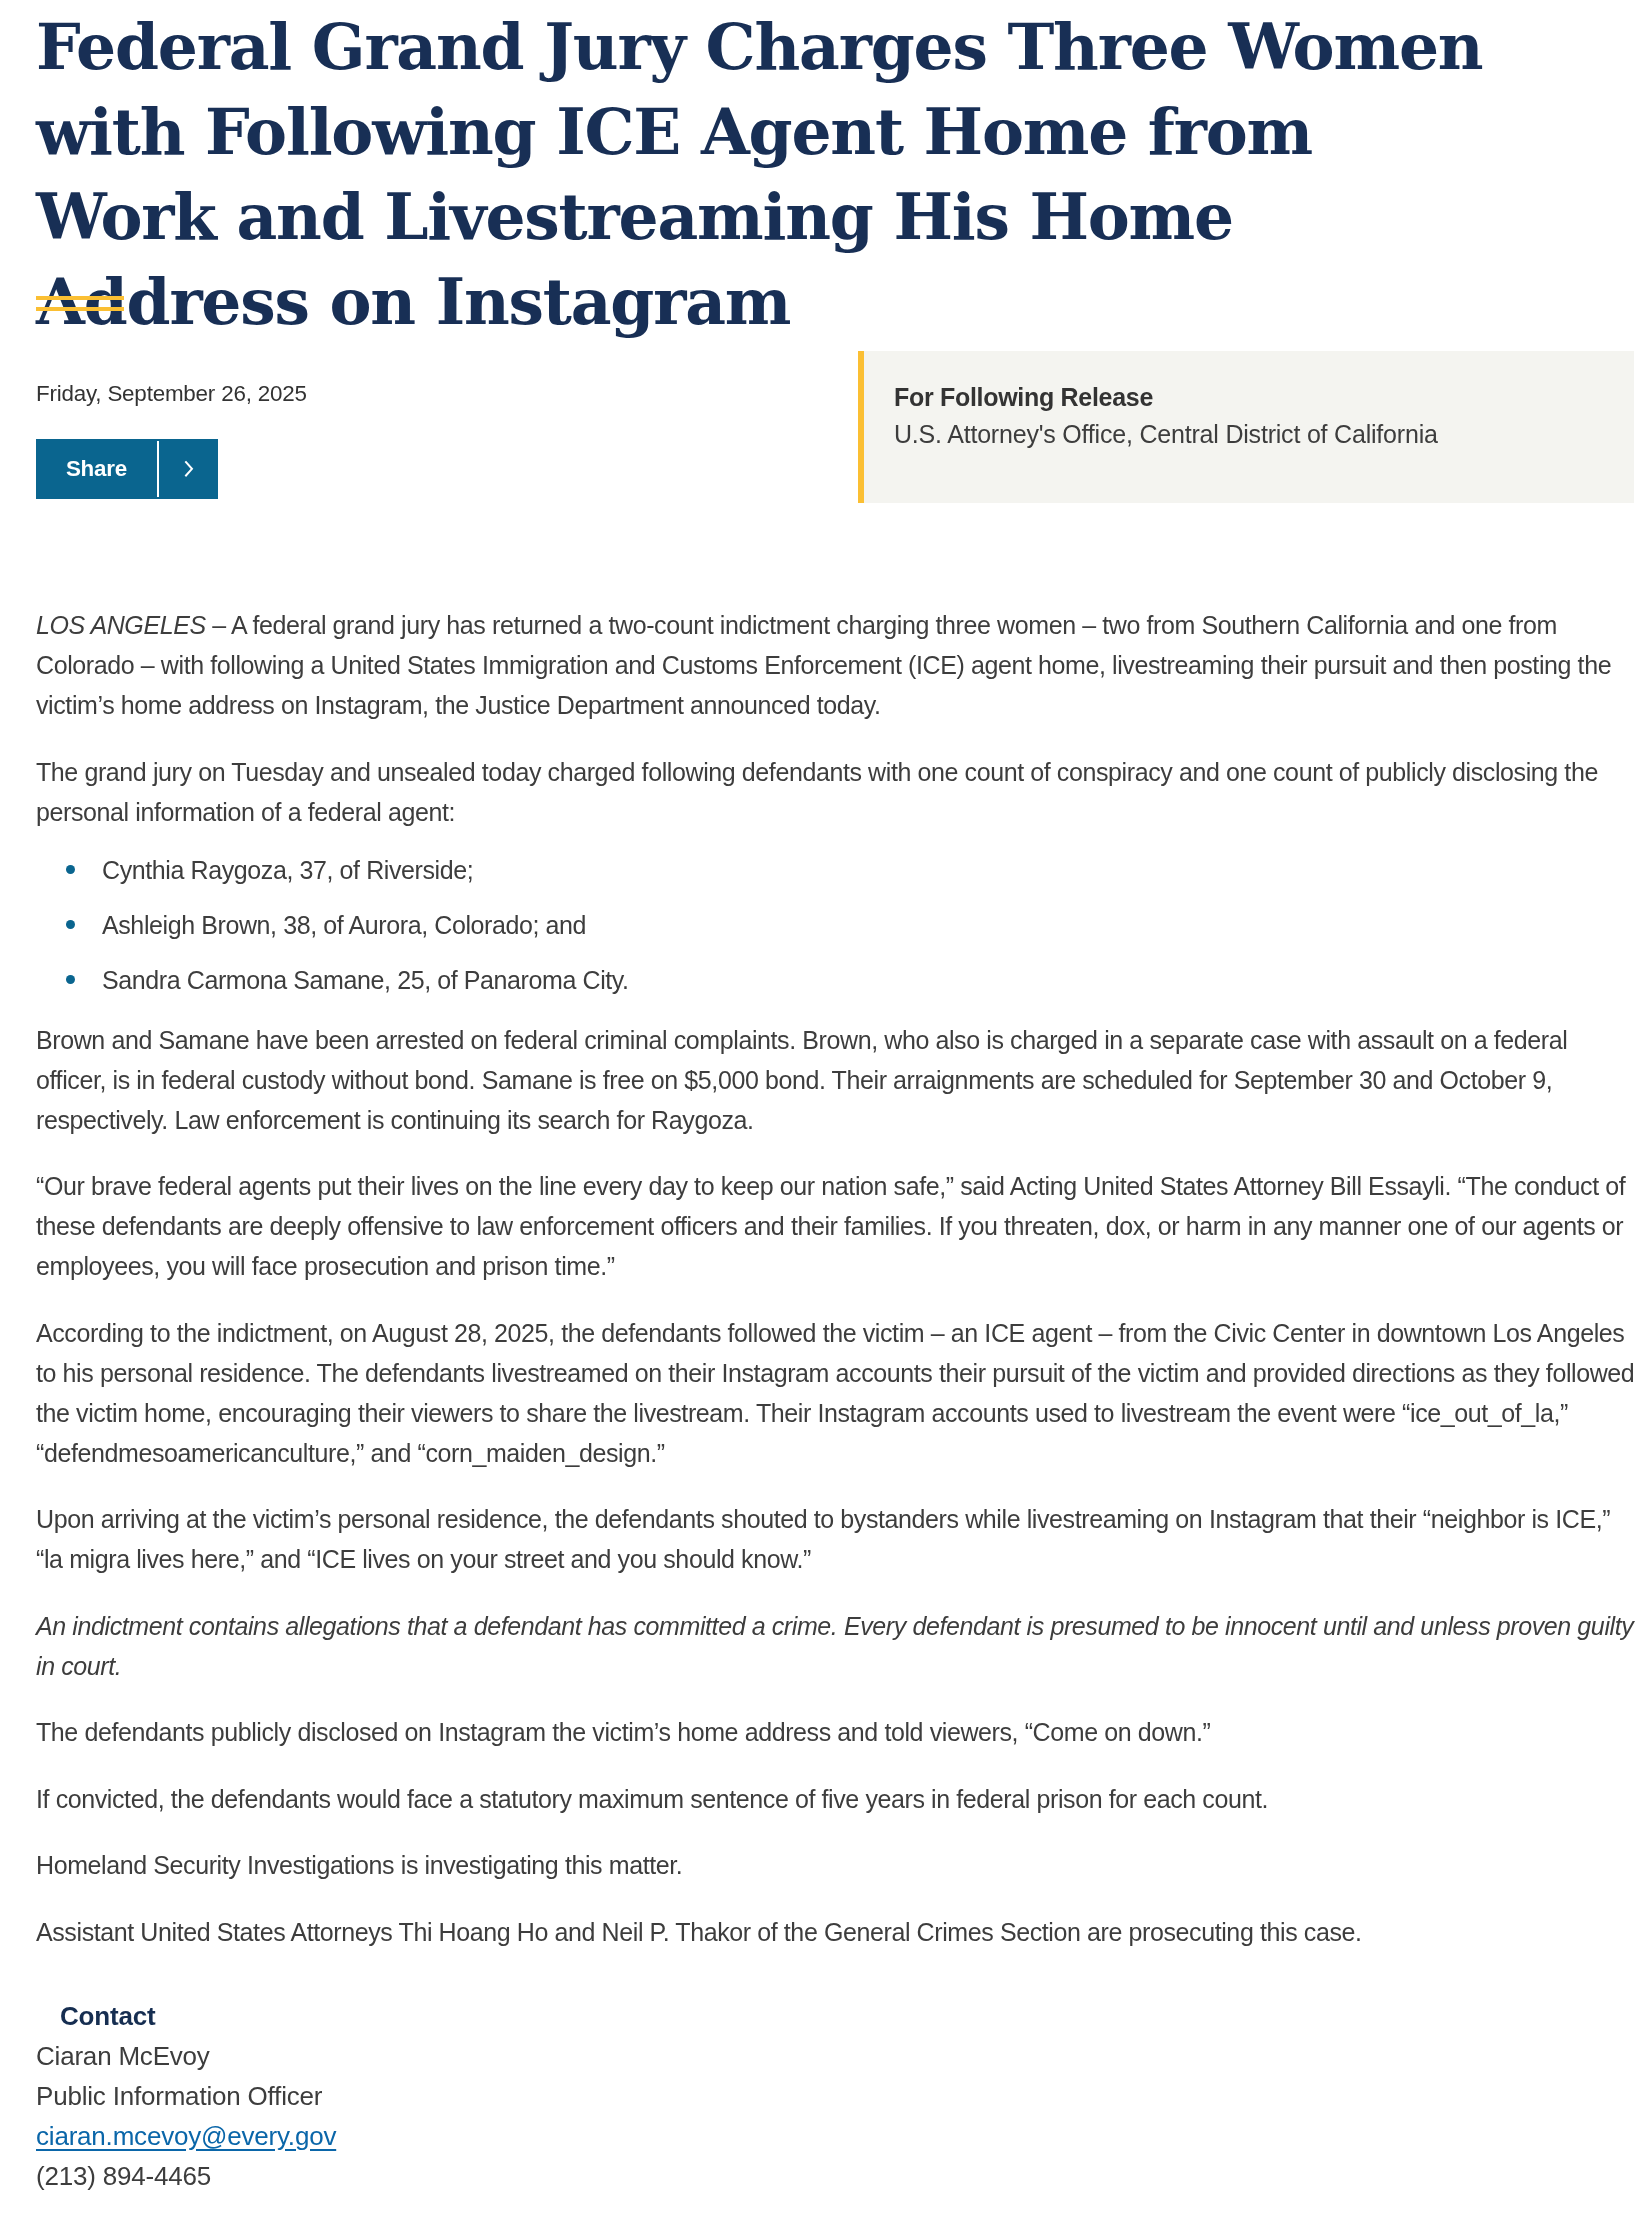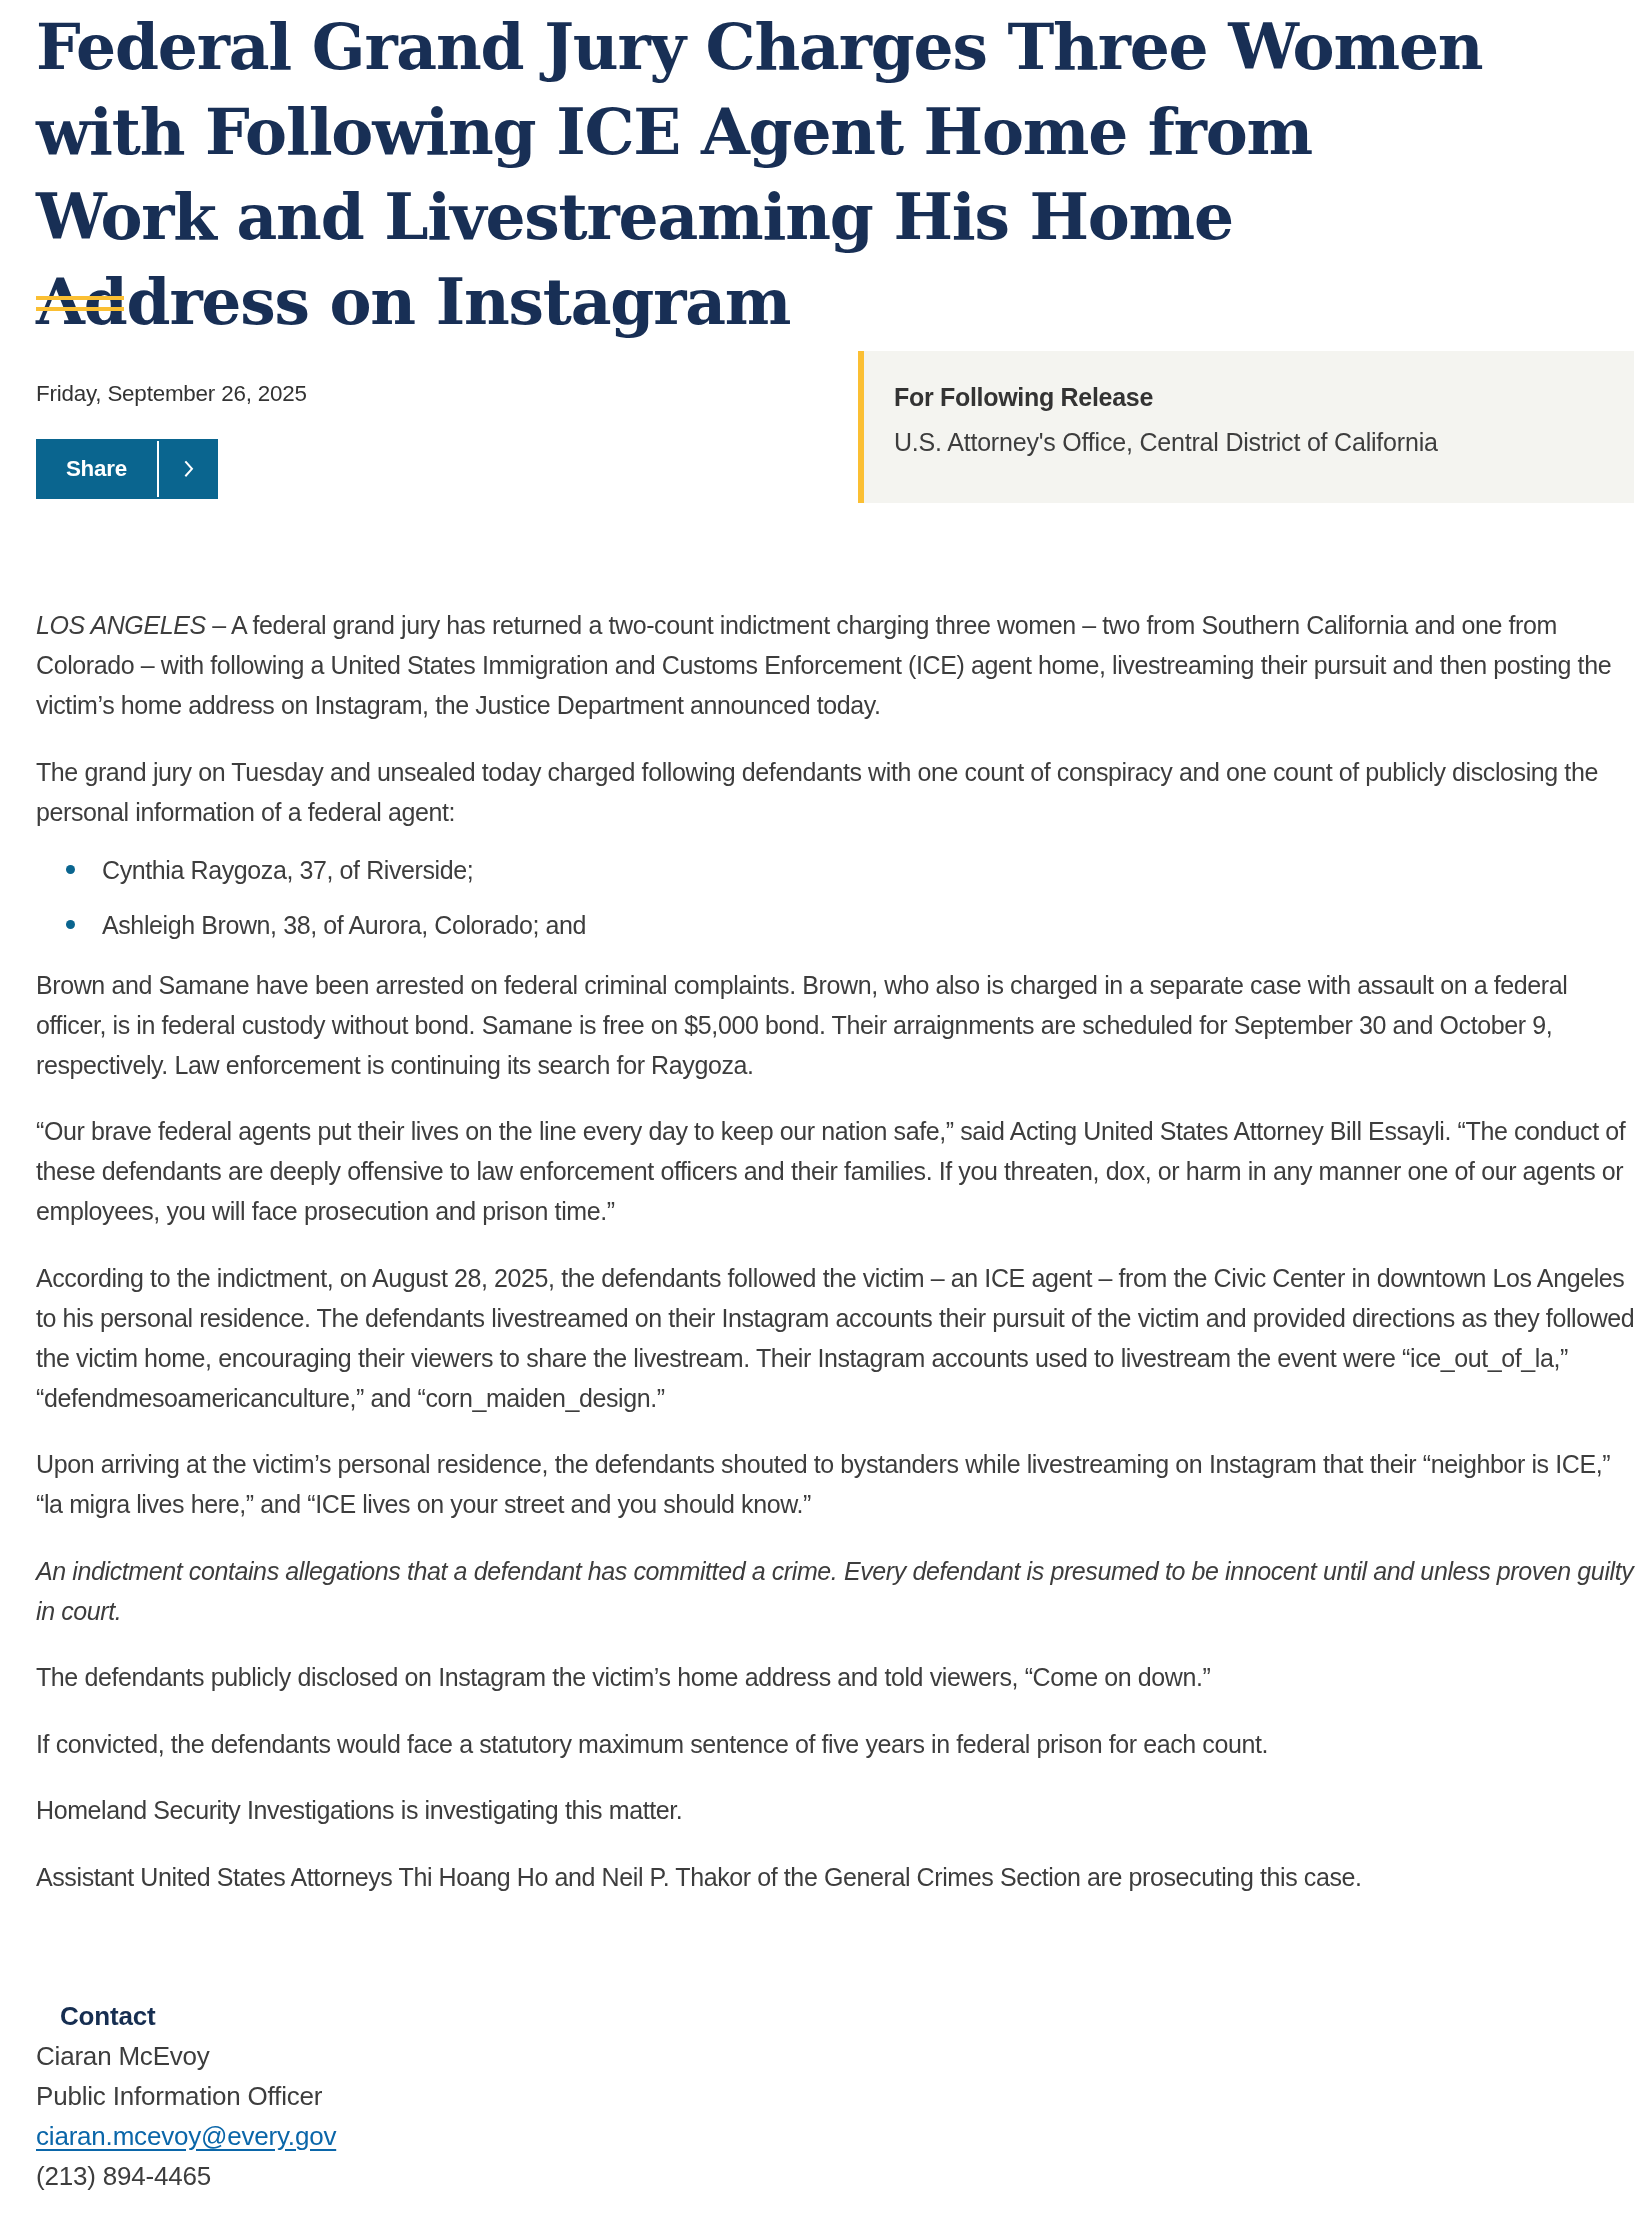--- a/index.html
+++ b/index.html
@@ -24,21 +24,21 @@
   }
   .share-btn .label { width: 121px; display: flex; align-items: center; justify-content: center; font-weight: bold; font-size: 22.4px; letter-spacing: -0.2px; }
   .share-btn .sep { width: 1.7px; background: #ffffff; margin: 1.7px 0; }
   .share-btn .chev { flex: 1; display: flex; align-items: center; justify-content: center; }
 
   .release-box {
     position: absolute; left: 858px; top: 351px; width: 776px; height: 152px;
     background: #f4f4f0; border-left: 6.6px solid #fbbf33; padding: 31.5px 0 0 30px;
   }
   .release-box .rb-head { font-weight: bold; font-size: 25px; color: #333; letter-spacing: -0.3px; }
-  .release-box .rb-office { font-size: 25px; color: #3d3d3d; margin-top: 16px; letter-spacing: -0.2px; }
+  .release-box .rb-office { font-size: 25px; color: #3d3d3d; margin-top: 8px; letter-spacing: -0.2px; }
 
   .body {
     position: absolute; left: 36px; top: 605px; width: 1604px;
     font-size: 25px; line-height: 40px; color: #3d3d3d; letter-spacing: -0.4px;
   }
   .body p { margin-bottom: 26.5px; }
   .body em { }
   .body ul { list-style: none; margin-bottom: 20px; margin-top: -8.3px; }
   .body ul li { position: relative; padding-left: 66px; line-height: 40px; margin-bottom: 15px; }
   .body ul li .dot { position: absolute; left: 30px; top: 15.7px; width: 9px; height: 9px; border-radius: 50%; background: #0a658f; }
@@ -70,20 +70,21 @@
   <div class="rb-head">For Following Release</div>
   <div class="rb-office">U.S. Attorney's Office, Central District of California</div>
 </aside>
 
 <main class="body">
   <p><em>LOS ANGELES</em><span> – A federal grand jury has returned a two-count indictment charging three women – two from Southern California and one from Colorado – with following a United States Immigration and Customs Enforcement (ICE) agent home, livestreaming their pursuit and then posting the victim’s home address on Instagram, the Justice Department announced today.</span></p>
   <p>The grand jury on Tuesday and unsealed today charged following defendants with one count of conspiracy and one count of publicly disclosing the personal information of a federal agent:</p>
   <ul>
     <li><span class="dot"></span><span>Cynthia Raygoza, 37, of Riverside;</span></li>
     <li><span class="dot"></span><span>Ashleigh Brown, 38, of Aurora, Colorado; and</span></li>
+    <li><span class="dot"></span><span>Sandra Carmona Samane, 25, of Panaroma City.</span></li>
   </ul>
   <p>Brown and Samane have been arrested on federal criminal complaints. Brown, who also is charged in a separate case with assault on a federal officer, is in federal custody without bond. Samane is free on $5,000 bond. Their arraignments are scheduled for September 30 and October 9, respectively. Law enforcement is continuing its search for Raygoza.</p>
   <p>“Our brave federal agents put their lives on the line every day to keep our nation safe,” said Acting United States Attorney Bill Essayli. “The conduct of these defendants are deeply offensive to law enforcement officers and their families. If you threaten, dox, or harm in any manner one of our agents or employees, you will face prosecution and prison time.”</p>
   <p>According to the indictment, on August 28, 2025, the defendants followed the victim – an ICE agent – from the Civic Center in downtown Los Angeles to his personal residence. The defendants livestreamed on their Instagram accounts their pursuit of the victim and provided directions as they followed the victim home, encouraging their viewers to share the livestream. Their Instagram accounts used to livestream the event were “ice_out_of_la,” “defendmesoamericanculture,” and “corn_maiden_design.”</p>
   <p>Upon arriving at the victim’s personal residence, the defendants shouted to bystanders while livestreaming on Instagram that their “neighbor is ICE,” “la migra lives here,” and “ICE lives on your street and you should know.”</p>
   <p><em>An indictment contains allegations that a defendant has committed a crime. Every defendant is presumed to be innocent until and unless proven guilty in court.</em></p>
   <p>The defendants publicly disclosed on Instagram the victim’s home address and told viewers, “Come on down.”</p>
   <p>If convicted, the defendants would face a statutory maximum sentence of five years in federal prison for each count.</p>
   <p>Homeland Security Investigations is investigating this matter.</p>
   <p>Assistant United States Attorneys Thi Hoang Ho and Neil P. Thakor of the General Crimes Section are prosecuting this case.</p>

